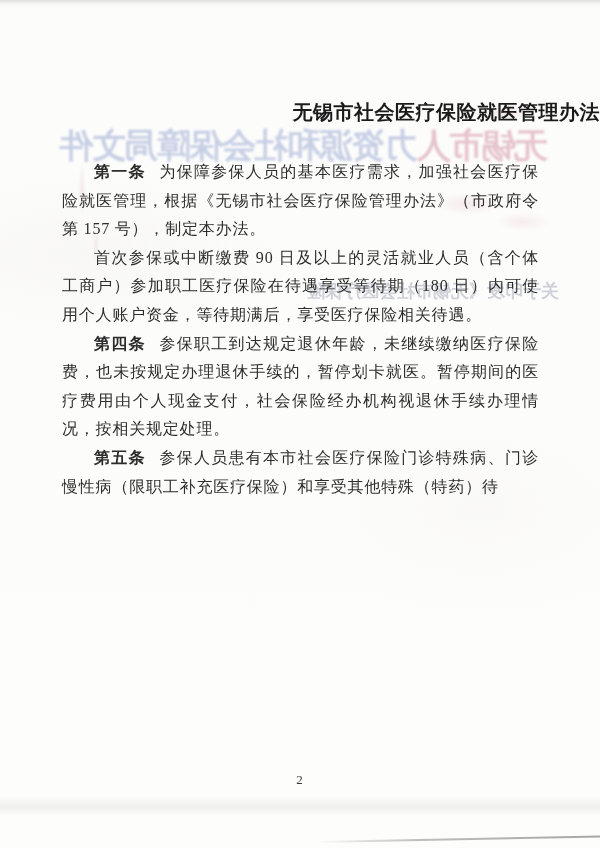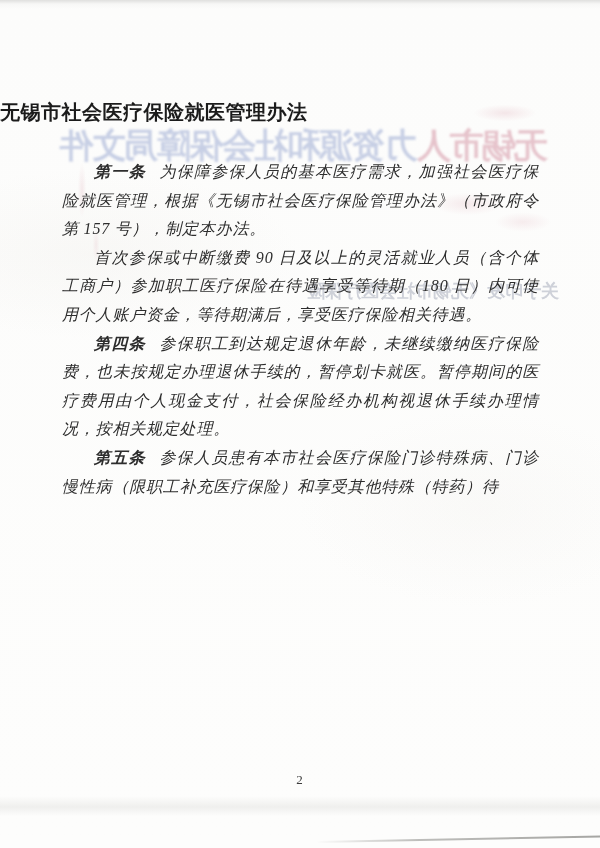--- a/index.html
+++ b/index.html
@@ -13,21 +13,21 @@
       radial-gradient(ellipse 260px 140px at 80% 60%, rgba(238,236,232,0.22), rgba(255,255,255,0) 70%),
       linear-gradient(180deg, #fcfcfb 0%, #fdfdfc 100%);
     font-family: "Liberation Serif", "DejaVu Serif", serif;
   }
   .top-edge {
     position: absolute; top: 0; left: 0; right: 0; height: 9px;
     background: linear-gradient(180deg, rgba(170,170,168,0.35) 0%, rgba(220,220,218,0.15) 45%, rgba(255,255,255,0) 100%);
   }
   .title {
     position: absolute; top: 99px; left: 0; right: 0;
-    margin: 0; text-align: left;
+    margin: 0; text-align: right;
     font-size: 20px; font-weight: bold; color: #1b1b1b;
     letter-spacing: 0.5px;
   }
   
   .wm-header {
     position: absolute; top: 123px; left: 56px; width: 492px; height: 46px;
     transform: scaleX(-1);
     font-size: 34px; font-weight: bold; white-space: nowrap;
     letter-spacing: -1.5px;
     opacity: 0.5; filter: blur(1.3px);
@@ -49,21 +49,21 @@
     background:
       radial-gradient(ellipse 45px 12px at 505px 113px, rgba(224,178,188,0.30), rgba(255,255,255,0) 70%),
       radial-gradient(ellipse 50px 16px at 468px 204px, rgba(224,178,188,0.26), rgba(255,255,255,0) 70%),
       radial-gradient(ellipse 40px 14px at 523px 222px, rgba(224,178,188,0.22), rgba(255,255,255,0) 70%),
       radial-gradient(ellipse 6px 40px at 82px 190px, rgba(224,178,188,0.25), rgba(255,255,255,0) 70%),
       radial-gradient(ellipse 5px 25px at 96px 245px, rgba(224,178,188,0.20), rgba(255,255,255,0) 70%);
   }
   .body-text {
     position: absolute; top: 158px; left: 62px; width: 477px;
     font-size: 16px; line-height: 28.6px; color: #2d2d2d;
-    text-align: justify; letter-spacing: 0.8px; font-style: italic;
+    text-align: justify; letter-spacing: 0.8px;
   }
   .body-text p { margin: 0; text-indent: 2em; }
   .plabel { font-weight: bold; }
   .plabel:not(:empty) { margin-right: 0.85em; }
   .page-number {
     position: absolute; top: 772px; left: 0; right: 0;
     text-align: center; font-size: 13px; color: #3c3c3c; letter-spacing: 1px;
   }
   .bottom-band {
     position: absolute; top: 796px; left: 0; right: 0; height: 20px;

